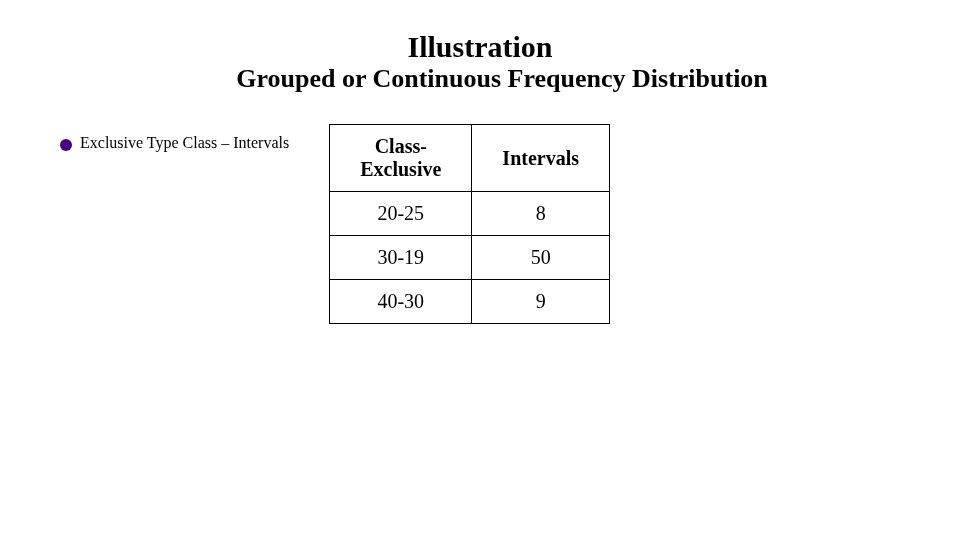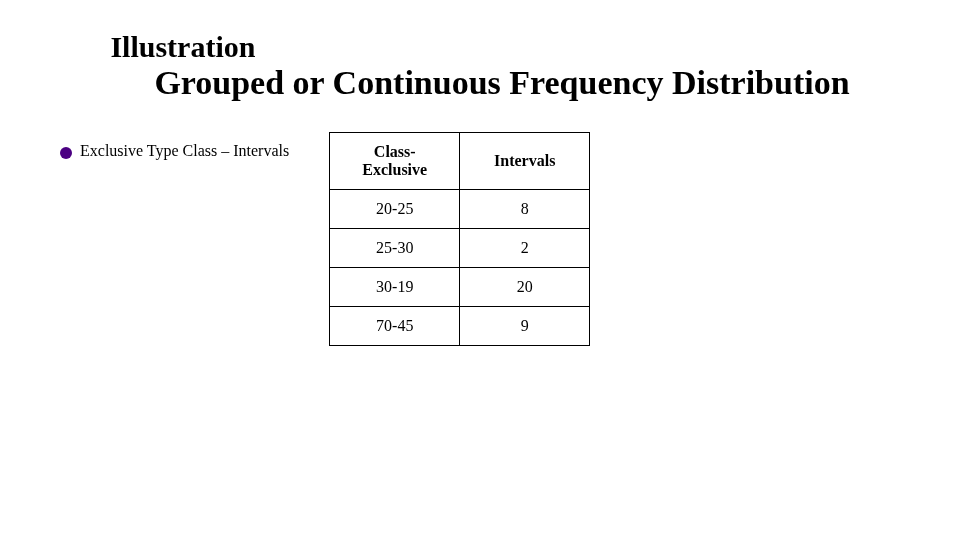--- a/index.html
+++ b/index.html
@@ -14,32 +14,32 @@
       background: #ffffff;
       font-family: 'Times New Roman', Times, serif;
       overflow: hidden;
       display: flex;
       flex-direction: column;
       align-items: center;
       padding-top: 30px;
     }
 
     .title-block {
-      text-align: left;
+      text-align: center;
       margin-bottom: 30px;
     }
 
     .title-line1 {
       font-size: 30px;
       font-weight: bold;
       color: #000;
     }
 
     .title-line2 {
-      font-size: 34px;
+      font-size: 26px;
       font-weight: bold;
       color: #000;
       margin-left: 44px;
     }
 
     .content-area {
       display: flex;
       flex-direction: row;
       align-items: flex-start;
       width: 100%;
@@ -64,21 +64,21 @@
       flex-shrink: 0;
     }
 
     .bullet-text {
       font-size: 16px;
       color: #000;
     }
 
     .data-table {
       border-collapse: collapse;
-      font-size: 16px;
+      font-size: 20px;
     }
 
     .data-table th,
     .data-table td {
       border: 1.5px solid #000;
       padding: 10px 30px;
       text-align: center;
       min-width: 130px;
     }
 
@@ -114,26 +114,22 @@
         </th>
         <th>Intervals</th>
       </tr>
     </thead>
     <tbody id="table-body">
     <tr>
           <td>20-25</td>
           <td>8</td>
         </tr>
         <tr>
-          <td>25-30</td>
-          <td>2</td>
+          <td>30-19</td>
+          <td>50</td>
         </tr>
         <tr>
-          <td>30-19</td>
-          <td>20</td>
-        </tr>
-        <tr>
-          <td>70-45</td>
+          <td>40-30</td>
           <td>9</td>
         </tr>
       </tbody>
   </table>
 </div>
 
 </body></html>

